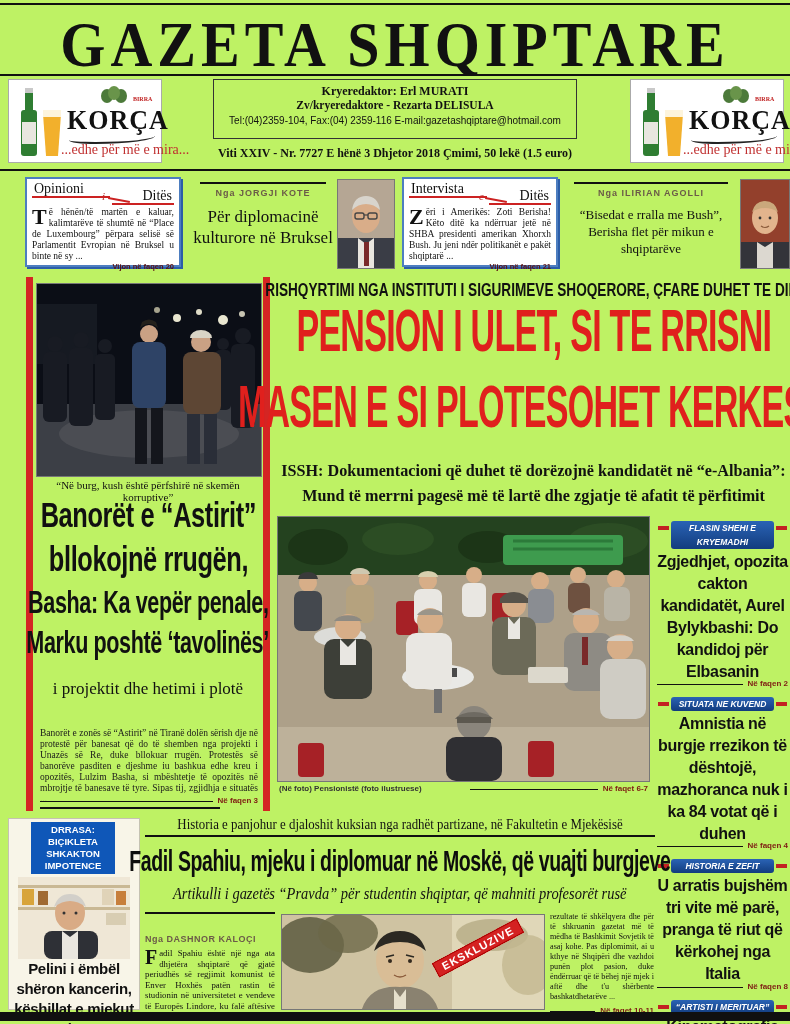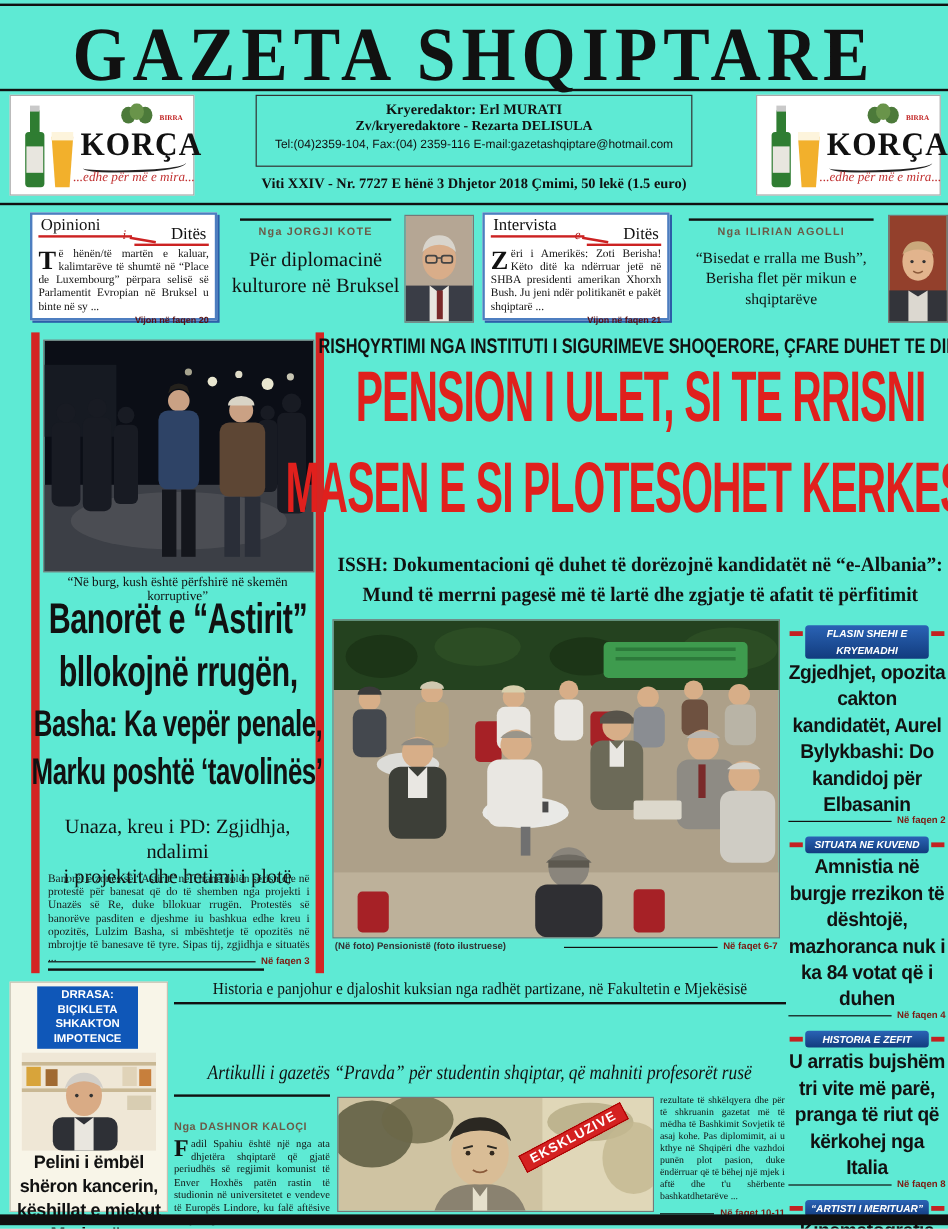--- a/index.html
+++ b/index.html
@@ -1,37 +1,37 @@
 <!DOCTYPE html>
 <html><head>
 <meta charset="utf-8">
 <style>
   html,body{margin:0;padding:0;background:#dcdcd8;}
-  .page{position:relative;width:790px;height:1024px;margin:0 auto;background:#5eead4;
+  .page{position:relative;width:790px;height:1024px;margin:0 auto;background:#bef264;
         font-family:"Liberation Serif",serif;color:#111;overflow:hidden;}
   .abs{position:absolute;}
   .rule{background:#111;}
 
   
   .masthead{left:0;right:0;top:8px;text-align:center;font-weight:bold;font-size:58px;
             letter-spacing:5px;transform:scaleY(1.1);transform-origin:top;}
   .info-box{left:213px;top:79px;width:364px;height:60px;border:1px solid #333;
             text-align:center;padding-top:4px;box-sizing:border-box;}
   .info-box .l1{font-weight:bold;font-size:12px;}
   .info-box .l2{font-weight:bold;font-size:11.5px;margin-top:0;}
   .info-box .l3{font-family:"Liberation Sans",sans-serif;font-size:10px;margin-top:4px;}
   .issue-line{left:213px;top:146px;width:364px;text-align:center;font-weight:bold;font-size:12px;}
 
   
   .korca{width:152px;height:82px;border:1px solid #aaa;background:#fff;}
   .korca .brand{position:absolute;left:58px;top:26px;font-weight:bold;font-size:26px;
                 letter-spacing:1px;transform:scaleY(1.05);}
   .korca .crest{position:absolute;left:88px;top:6px;width:34px;height:18px;}
   .korca .small-red{position:absolute;left:124px;top:16px;color:#c02020;font-size:6px;font-weight:bold;}
-  .korca .slogan{position:absolute;left:52px;top:62px;color:#c03030;font-style:italic;font-size:11px;white-space:nowrap;}
+  .korca .slogan{position:absolute;left:52px;top:62px;color:#c03030;font-size:14px;white-space:nowrap;}
   .korca .swoosh{position:absolute;left:60px;top:52px;width:86px;height:10px;border-bottom:2px solid #222;border-radius:0 0 90% 40%;}
 
   
   .day-box{width:156px;height:90px;border:2px solid #4d7ec0;box-shadow:2px 2px 0 #2c5ea8;
            background:#fff;box-sizing:border-box;padding:2px 5px;}
   .day-label{position:relative;height:24px;font-size:14px;}
   .day-label .lft{position:absolute;left:2px;top:0;}
   .day-label .mid{position:absolute;left:70px;top:9px;color:#b02020;font-style:italic;font-size:11px;}
   .day-label .rgt{position:absolute;right:2px;top:7px;text-align:right;}
   .day-label .r1{position:absolute;left:0;top:15px;width:78px;height:2px;background:#c22;}
@@ -255,21 +255,20 @@
   <div class="abs hl-line" style="left:30px;top:538px;width:236px;height:44px;">
       <span style="font-size:31px;transform:scale(0.82,1.15);">bllokojnë rrugën,</span>
     </div>
   <div class="abs hl-line" style="left:30px;top:584px;width:236px;height:38px;">
       <span style="font-size:27px;transform:scale(0.8,1.15);">Basha: Ka vepër penale,</span>
     </div>
   <div class="abs hl-line" style="left:30px;top:624px;width:236px;height:38px;">
       <span style="font-size:27px;transform:scale(0.8,1.15);">Marku poshtë ‘tavolinës’</span>
     </div>
   <div class="abs l-sub" style="left:36px;top:678px;width:224px;">
-    <div>Unaza, kreu i PD: Zgjidhja, ndalimi</div>
     <div>i projektit dhe hetimi i plotë</div>
   </div>
   <div class="abs l-body" style="left:40px;top:728px;width:218px;">Banorët e zonës së “Astirit” në Tiranë dolën sërish dje në protestë për banesat që do të shemben nga projekti i Unazës së Re, duke bllokuar rrugën. Protestës së banorëve pasditen e djeshme iu bashkua edhe kreu i opozitës, Lulzim Basha, si mbështetje të opozitës në mbrojtje të banesave të tyre. Sipas tij, zgjidhja e situatës ...</div>
   <div class="abs pageref-row" style="left:40px;top:796px;width:218px;">
     <div class="ln"></div>
       <span class="pageref">Në faqen 3</span>
   </div>
   <div class="abs rule" style="left:40px;top:807px;width:180px;height:2px;"></div>
 
   <div class="abs kicker-line" style="left:277px;top:281px;width:513px;">
@@ -416,20 +415,23 @@
       <rect x="26" y="54" width="54" height="28" rx="8" fill="#2e3036"></rect>
       <path d="M44 54 l8 6 8-6 v28 h-16z" fill="#e9e6df"></path>
     </svg>
     <div class="bl-hl">Pelini i ëmbël shëron kancerin, këshillat e mjekut Merja për përdorimin</div>
 
   </div>
 
   <div class="abs kicker-line b-kicker" style="left:145px;top:817px;width:510px;">
       <span>Historia e panjohur e djaloshit kuksian nga radhët partizane, në Fakultetin e Mjekësisë</span>
     </div>
+  <div class="abs kicker-line hl-line b-hl" style="left:145px;top:840px;width:510px;height:40px;">
+      <span>Fadil Spahiu, mjeku i diplomuar në Moskë, që vuajti burgjeve</span>
+    </div>
   <div class="abs kicker-line b-sub" style="left:145px;top:884px;width:510px;">
       <span>Artikulli i gazetës “Pravda” për studentin shqiptar, që mahniti profesorët rusë</span>
     </div>
 
   <div class="abs" style="left:145px;top:912px;width:130px;">
     <div class="b-byline">Nga DASHNOR KALOÇI</div>
     <div class="b-col"><span class="dropcap" style="font-size:20px;line-height:18px;">F</span><span>adil Spahiu është një nga ata dhjetëra shqiptarë që gjatë periudhës së regjimit komunist të Enver Hoxhës patën rastin të studionin në universitetet e vendeve të Europës Lindore, ku falë aftësive të tij u diplomua me</span></div>
   </div>
 
   <svg class="abs portrait" style="left:281px;top:914px;" width="262" height="94" viewBox="0 0 262 94">

